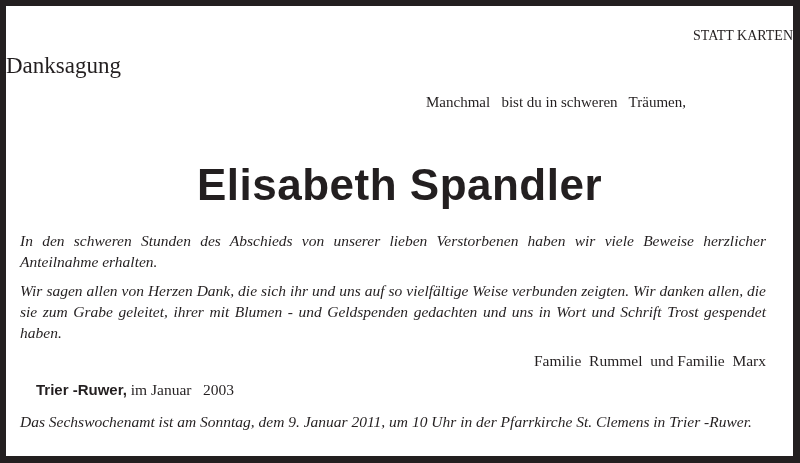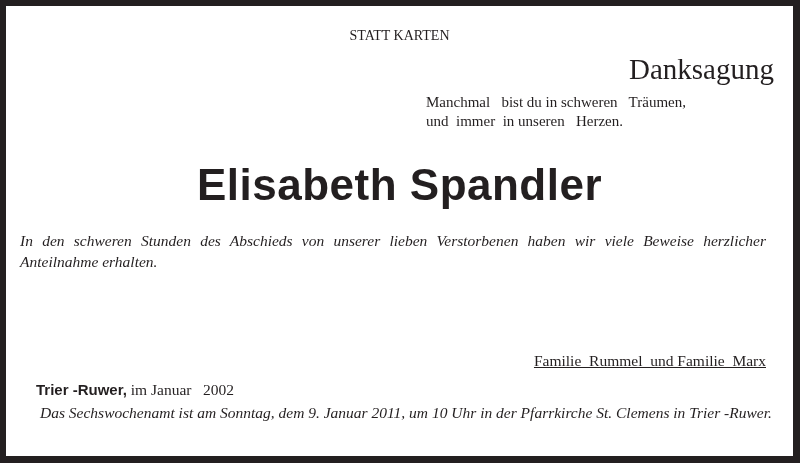--- a/index.html
+++ b/index.html
@@ -1,38 +1,38 @@
 <!DOCTYPE html>
 <html><head>
 <meta charset="utf-8">
 <style>
   html, body { margin:0; padding:0; }
   body { width:800px; height:463px; background:#231f20; position:relative; overflow:hidden; }
   .card { position:absolute; left:6px; top:6px; width:787px; height:450px; background:#fff; color:#231f20; font-family:"Liberation Serif", serif; }
   .abs { position:absolute; white-space:nowrap; }
-  .statt { left:0; width:787px; text-align:center; top:22px; font-size:14px; }
-  .dank { left:0; width:768px; text-align:right; top:47px; font-size:29px; }
+  .statt { left:0; width:787px; text-align:right; top:22px; font-size:14px; }
+  .dank { left:0; width:768px; text-align:left; top:47px; font-size:23px; }
   .poem { left:420px; top:87px; font-size:15px; line-height:19px; }
   .name { left:0; width:787px; text-align:center; top:154px; font-family:"Liberation Sans", sans-serif; font-weight:bold; font-size:44px; letter-spacing:0.5px; }
   .para { left:14px; width:746px; font-size:15.5px; line-height:21px; text-align:justify; white-space:normal;font-style:italic; }
   .p1 { top:224px; }
   .p2 { top:274px; }
-  .sign { right:27px; top:346px; font-size:15.5px;text-decoration:underline; }
+  .sign { right:27px; top:346px; font-size:15.5px; }
   .place { left:14px; top:375px; font-size:15.5px; }
   .place b { font-family:"Liberation Sans", sans-serif; font-weight:bold; font-size:15px;margin-left:16px; }
-  .p3 { top:396px;margin-left:20px; }
+  .p3 { top:405px; }
 </style>
 </head>
 <body>
 
 <div class="card">
   <div class="abs statt">STATT KARTEN</div>
   <div class="abs dank">Danksagung</div>
   <div class="abs poem">
     <div style="white-space:pre">Manchmal   bist du in schweren   Träumen,</div>
-    <div style="white-space:pre">und  immer  in unseren   Herzen.</div>
   </div>
   <div class="abs name">Elisabeth Spandler</div>
   <div class="abs para p1">In den schweren Stunden des Abschieds von unserer lieben Verstorbenen haben wir viele Beweise herzlicher Anteilnahme erhalten.</div>
+  <div class="abs para p2">Wir sagen allen von Herzen Dank, die sich ihr und uns auf so vielfältige Weise verbunden zeigten. Wir danken allen, die sie zum Grabe geleitet, ihrer mit Blumen - und Geldspenden gedachten und uns in Wort und Schrift Trost gespendet haben.</div>
   <div class="abs sign" style="white-space:pre">Familie  Rummel  und Familie  Marx</div>
-  <div class="abs place" style="white-space:pre"><b>Trier -Ruwer,</b><span> im Januar   2002</span></div>
+  <div class="abs place" style="white-space:pre"><b>Trier -Ruwer,</b><span> im Januar   2003</span></div>
   <div class="abs para p3">Das Sechswochenamt ist am Sonntag, dem 9. Januar 2011, um 10 Uhr in der Pfarrkirche St. Clemens in Trier -Ruwer.</div>
 </div>
 
 </body></html>

